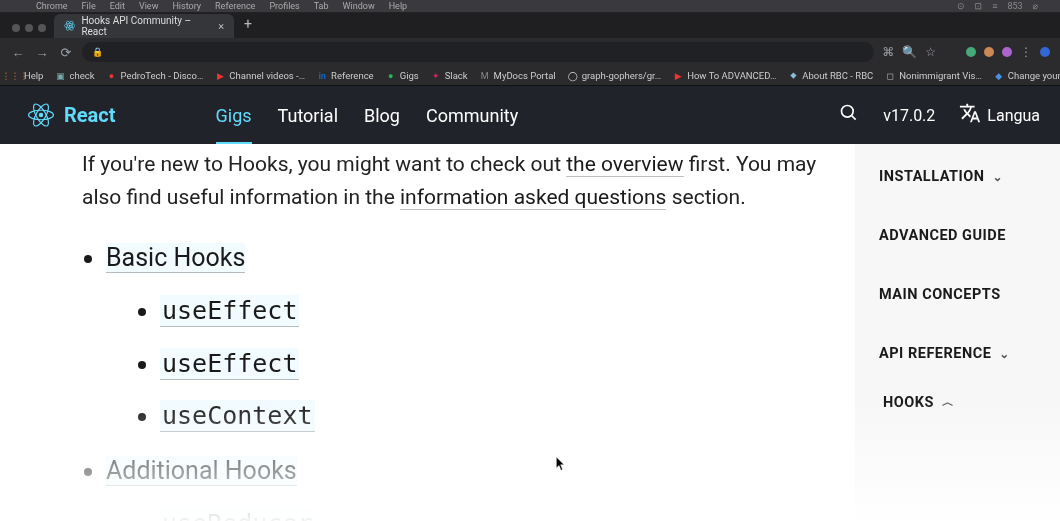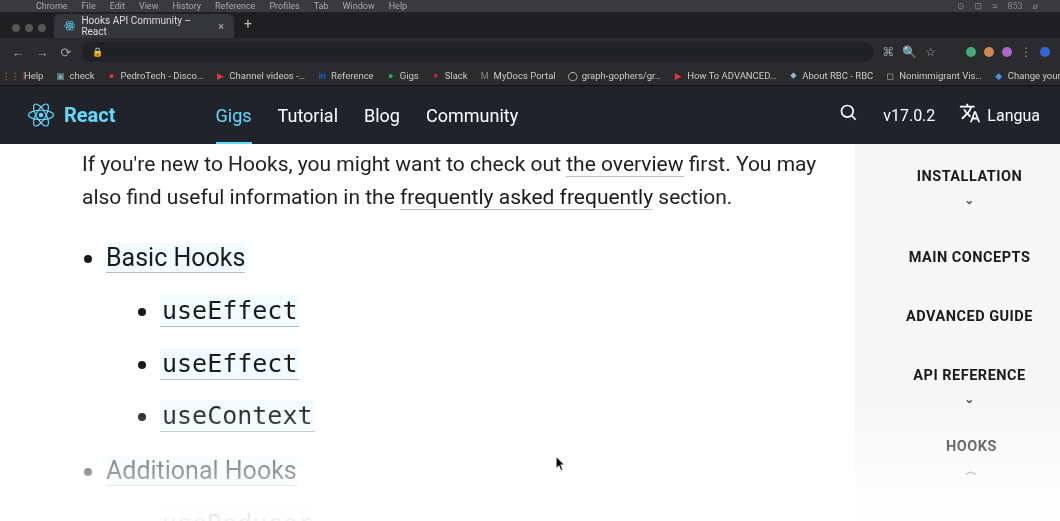--- a/index.html
+++ b/index.html
@@ -180,21 +180,20 @@
     font-weight:700;
     color:#1a1a1a;
     letter-spacing:0.5px;
     overflow:hidden;
   }
   .sidebar .sec {
     display:flex; align-items:center; gap:8px;
     margin-bottom: 42px;
     text-transform: uppercase;
     white-space:nowrap;
-    flex-direction:column;
   }
   .sidebar .chev { font-size:12px; color:#555; }
   .sidebar .subsec {
     font-weight:700; margin-top:-10px; padding-left:4px;
   }
 
   .fade {
     position:absolute; left:0; right:0; bottom:0; height:120px;
     background: linear-gradient(to bottom, rgba(255,255,255,0), rgba(255,255,255,0.95));
     pointer-events:none;
@@ -364,21 +363,21 @@
           </svg>
       </span>
       <span>Langua</span>
     </span>
   </div>
 </div>
 
 <div class="page">
   <div class="content">
     <p class="para">
-      <span>If you're new to Hooks, you might want to check out </span><a href="#" class="plain linklike">the overview</a><span> first. You may also find useful information in the </span><a href="#" class="plain linklike">frequently asked frequently</a><span> section.</span>
+      <span>If you're new to Hooks, you might want to check out </span><a href="#" class="plain linklike">the overview</a><span> first. You may also find useful information in the </span><a href="#" class="plain linklike">information asked questions</a><span> section.</span>
     </p>
 
     <ul class="outer">
       <li>
         <a href="#" class="linklike">Basic Hooks</a>
         <ul class="inner">
           <li><a href="#" class="mono">useEffect</a></li>
           <li><a href="#" class="mono">useEffect</a></li>
           <li><a href="#" class="mono">useContext</a></li>
         </ul>
@@ -392,24 +391,24 @@
       </li>
     </ul>
   </div>
 
   <div class="sidebar">
     <div class="sec">
       <span>INSTALLATION</span>
       <span class="chev">⌄</span>
     </div>
     <div class="sec">
+      <span>ADVANCED GUIDE</span>
+    </div>
+    <div class="sec">
       <span>MAIN CONCEPTS</span>
-    </div>
-    <div class="sec">
-      <span>ADVANCED GUIDE</span>
     </div>
     <div class="sec">
       <span>API REFERENCE</span>
       <span class="chev">⌄</span>
     </div>
     <div class="sec subsec">
       <span>HOOKS</span>
       <span class="chev">︿</span>
     </div>
   </div>

